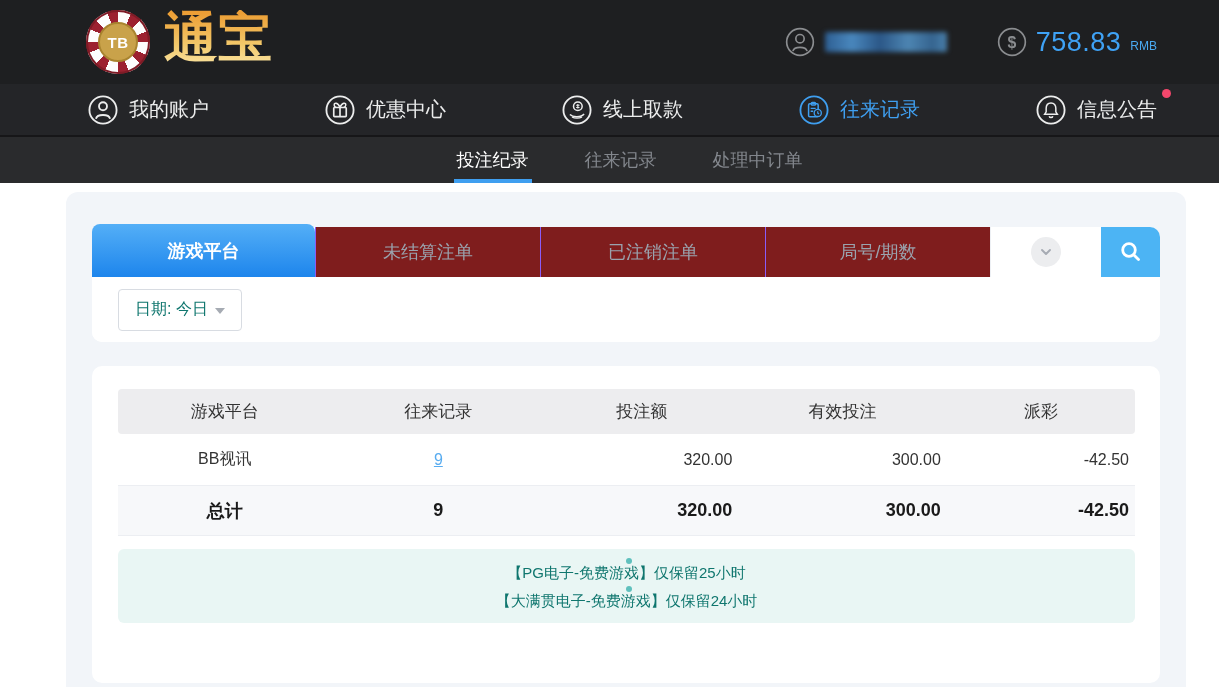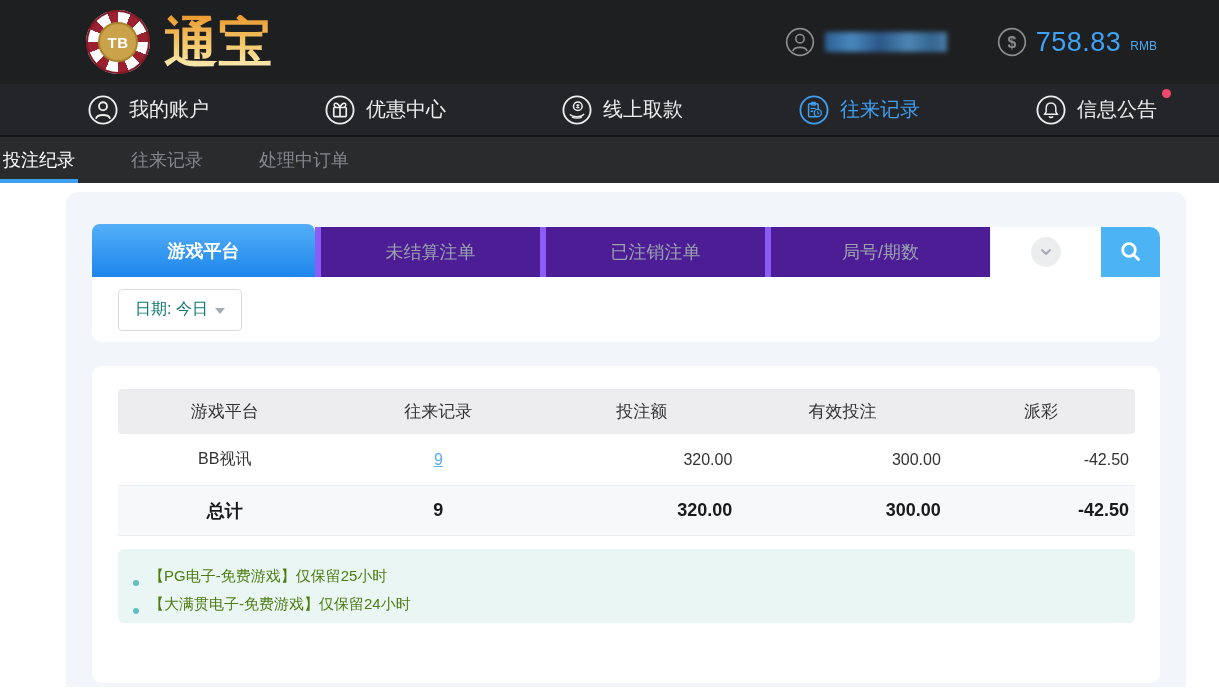--- a/index.html
+++ b/index.html
@@ -1,21 +1,21 @@
 <!DOCTYPE html>
 <html><head>
 <meta charset="utf-8">
 <style>
   * { margin:0; padding:0; box-sizing:border-box; }
   html,body { width:1219px; height:693px; overflow:hidden; background:#fff;
     font-family:"Liberation Sans","DejaVu Sans",sans-serif; }
 
   
   .topbar { height:84px; background:#1e1f21; display:flex; align-items:center; }
-  .logo-wrap { margin-left:86px; display:flex; align-items:center; gap:14px; }
+  .logo-wrap { margin-left:86px; display:flex; gap:14px; }
   .chip { width:64px; height:64px; border-radius:50%;
     background:repeating-conic-gradient(#fdfdfd 0 25deg,#9c2130 25deg 45deg);
     display:flex; align-items:center; justify-content:center;
     box-shadow:0 0 0 2px #7e1b26 inset; }
   .chip-inner { width:40px; height:40px; border-radius:50%; background:#c9a24a;
     border:2px solid #a9842f; display:flex; align-items:center; justify-content:center;
     color:#fff; font-size:15px; font-weight:bold; letter-spacing:.5px; }
   .brand-name { font-family:"DejaVu Serif","Liberation Serif",serif; font-size:54px;
     font-weight:bold; line-height:1;
     background:linear-gradient(180deg,#ec9e35 5%,#f3c96b 55%,#fbe9ae 95%);
@@ -33,39 +33,39 @@
   .mainnav { height:53px; background:#242528; border-bottom:2px solid #161618;
     display:flex; align-items:center; justify-content:space-between; padding:0 62px 0 88px; }
   .nav-item { display:flex; align-items:center; gap:11px; color:#eceded; font-size:20px;
     cursor:pointer; position:relative; }
   .nav-item.active { color:#3f9ff0; }
   .nav-item svg { display:block; }
   .red-dot { position:absolute; top:-6px; right:-14px; width:9px; height:9px;
     border-radius:50%; background:#f4476c; }
 
   
-  .subnav { height:46px; background:#2a2b2d; display:flex; justify-content:flex-start; gap:50px; }
+  .subnav { height:46px; background:#2a2b2d; display:flex; justify-content:center; gap:50px;padding-left:40px; }
   .subtab { display:flex; align-items:center; font-size:18px; color:#83878d;
     position:relative; padding:0 3px; cursor:pointer; }
   .subtab.active { color:#ffffff; }
   .subtab.active .underline { position:absolute; left:0; right:0; bottom:0; height:4px;
     background:#3f9ff0; }
 
   
   .page { background:#fff; padding-top:9px; height:510px; }
   .panel { margin-left:66px; width:1120px; min-height:495px; background:#f2f5f9;
     border-radius:12px 12px 0 0; padding-top:35px; }
 
   
   .toolbar-card { margin:0 26px; width:1068px; background:#fff;
     border-radius:8px 10px 10px 10px; position:relative; }
   .tabs-row { display:flex; height:50px; }
   .ttab { width:225px; display:flex; align-items:center; justify-content:center;
-    font-size:18px; color:#9aa3ae; border-left:6px solid #8b5cf6; cursor:pointer;
-    background:#4c1d95; }
+    font-size:18px; color:#9aa3ae; border-left:1px solid #8b5cf6; cursor:pointer;
+    background:#7f1d1d; }
   .ttab.active { width:223px; height:53px; margin-top:-3px; border-left:none;
     background:linear-gradient(180deg,#54aff7,#1d85ec); color:#fff; font-weight:bold;
     border-radius:8px 8px 0 0; }
   .chevron-sec { width:111px; display:flex; align-items:center; justify-content:center;
     border-left:1px solid #edf0f4; background:#fff; cursor:pointer; }
   .chevron-circle { width:30px; height:30px; border-radius:50%; background:#ecedef;
     display:flex; align-items:center; justify-content:center; }
   .search-btn { width:59px; background:#4cb4f4; border-radius:0 10px 0 0;
     display:flex; align-items:center; justify-content:center; cursor:pointer; }
   .filter-row { height:65px; display:flex; align-items:center; padding-left:26px;
@@ -89,21 +89,21 @@
   tr.data-row td { height:52px; font-size:16px; color:#333;margin-top:8px; }
   tr.total-row td { height:50px; font-size:18px; font-weight:bold; color:#1a1a1a;
     background:#f7f8fa; }
   .cell-c { text-align:center; }
   .cell-r { text-align:right; padding-right:6px; }
   .neg { color:#f9537b; }
   a.count-link { color:#58acf0; text-decoration:underline; cursor:pointer; }
 
   
   .notes-box { margin-top:13px; background:#e9f6f4; border-radius:6px; padding:9px 0; }
-  .note-line { display:flex; align-items:flex-end; height:28px; font-size:15px; color:#4d7c0f; }
+  .note-line { display:flex; align-items:center; height:28px; font-size:15px; color:#0f766e;flex-direction:column; }
   .bullet { width:6px; height:6px; border-radius:50%; background:#5fc0bd;
     margin:0 10px 0 15px; flex:none; }
 </style>
 </head>
 <body>
 
 <header class="topbar">
   <div class="logo-wrap">
     <div class="chip">
       <div class="chip-inner">TB</div>

